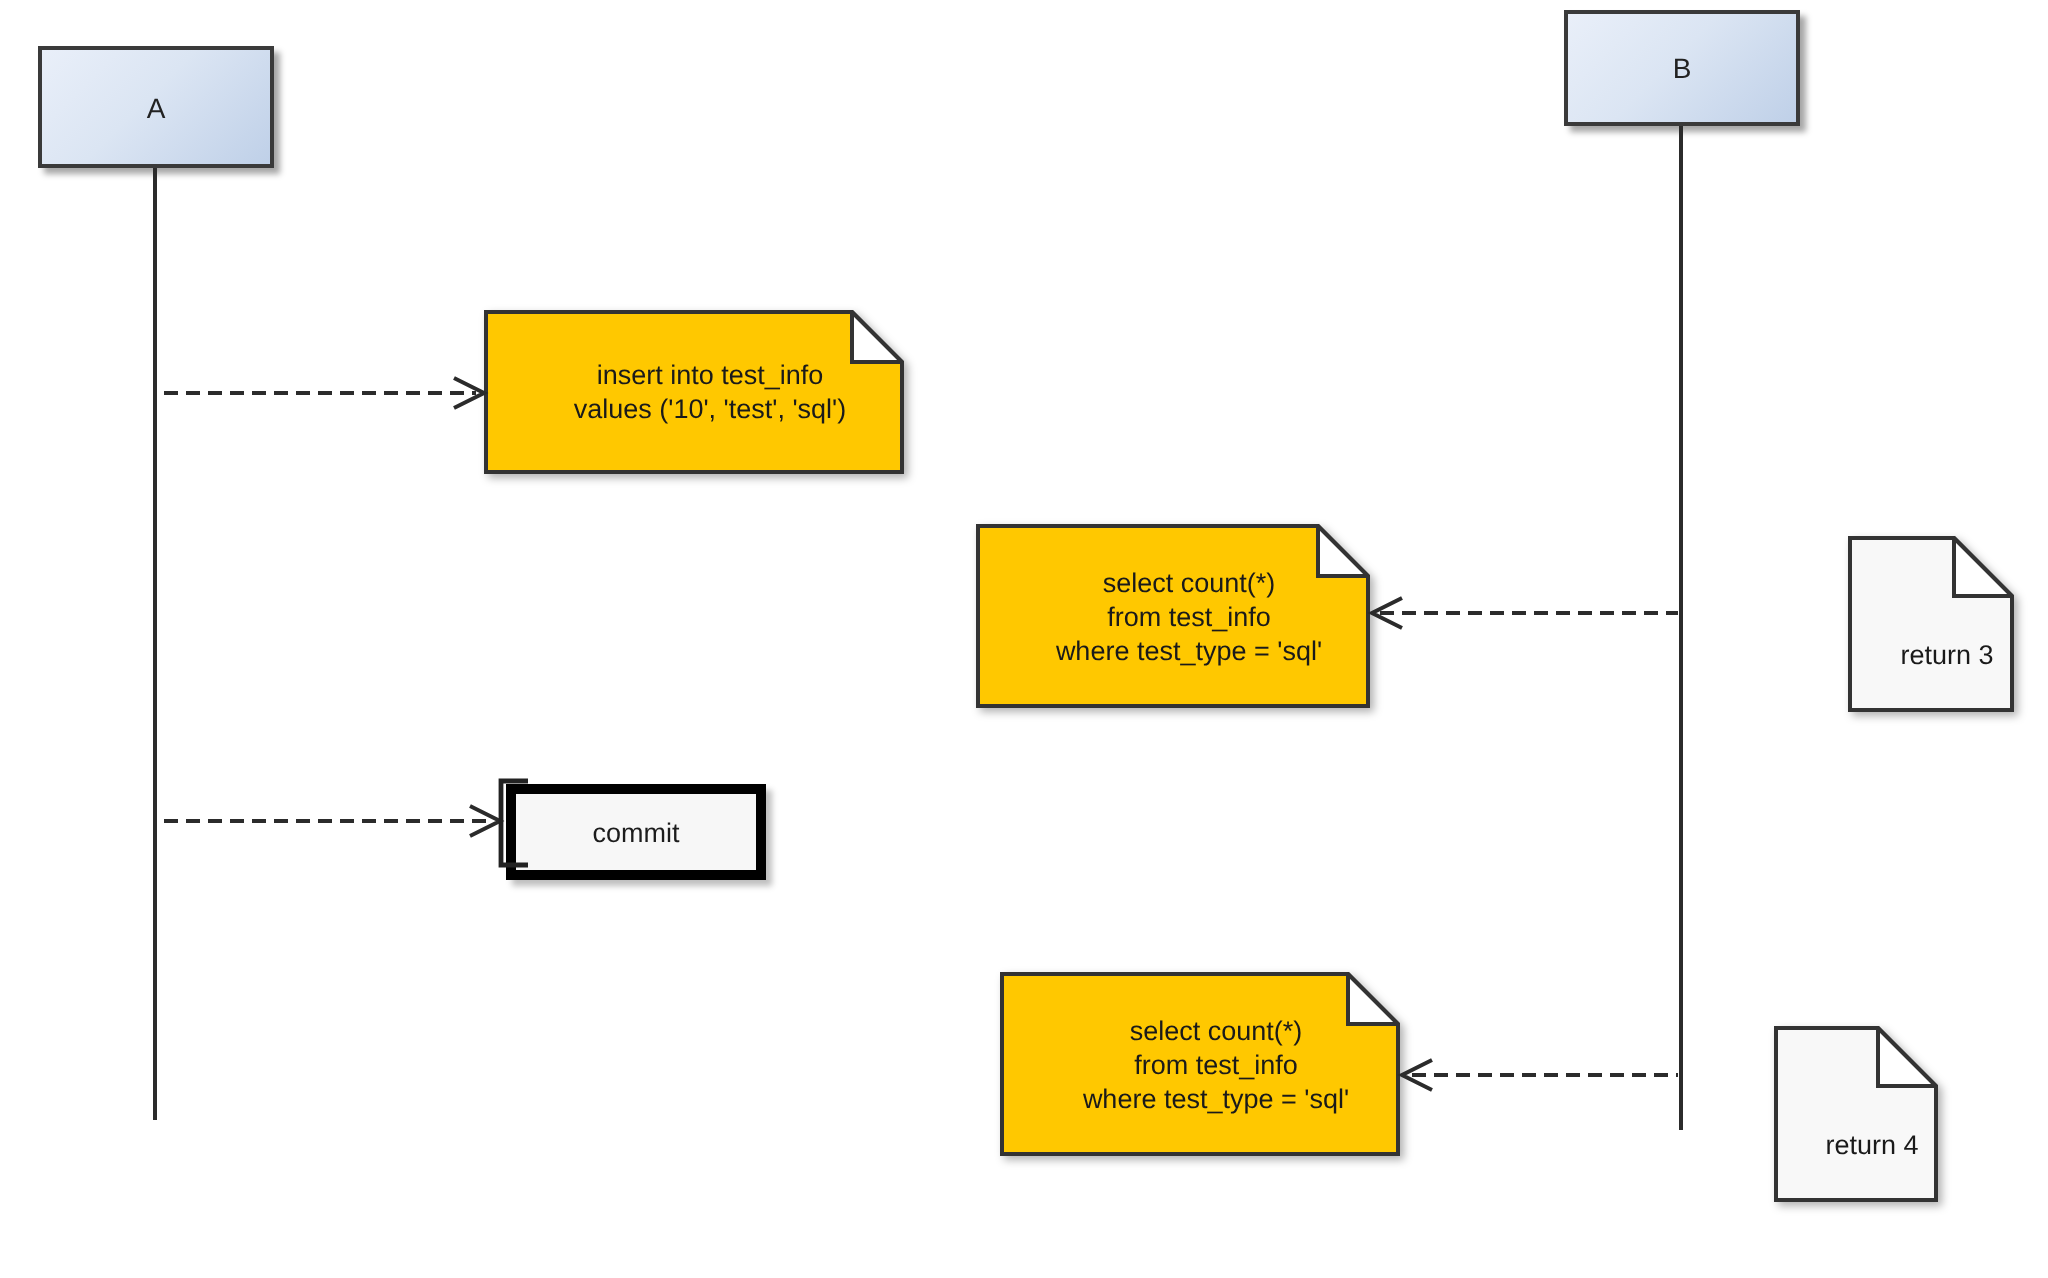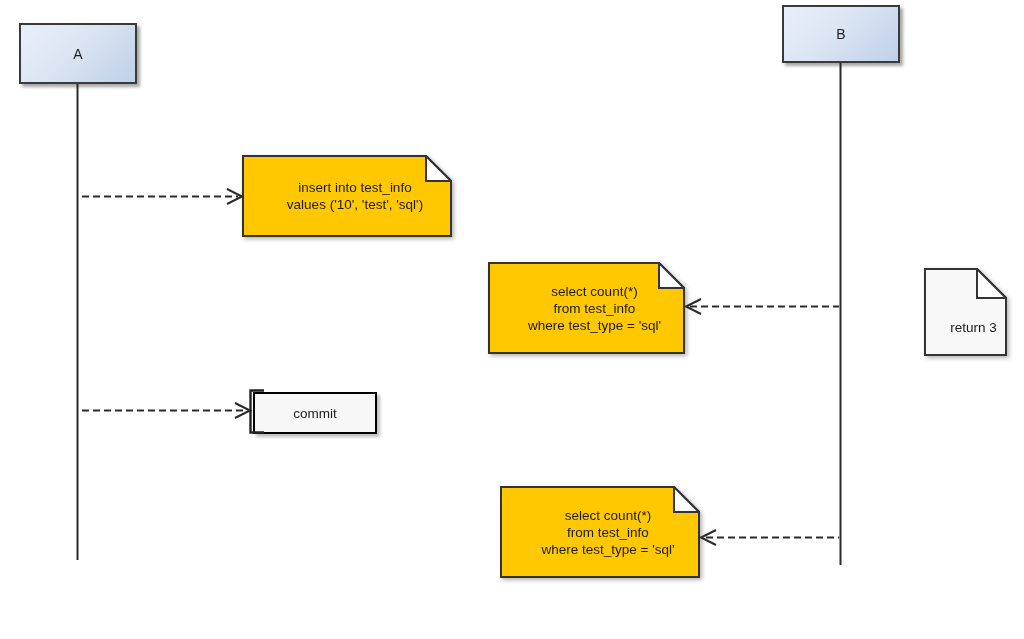--- a/index.html
+++ b/index.html
@@ -63,21 +63,21 @@
   .note-text.bottom {
     align-items: flex-end;
     padding-bottom: 20px;
     box-sizing: border-box;
   }
   .commit-box {
     position: absolute;
     left: 253px; top: 392px;
     width: 120px; height: 38px;
     background: #f7f7f7;
-    border: 2px solid #000000;
+    border: 5px solid #000000;
     box-shadow: 3px 3px 3px rgba(0,0,0,0.25);
     display: flex;
     align-items: center;
     justify-content: center;
     font-size: 13.5px;
     z-index: 2;
   }
 </style>
 </head>
 <body>
@@ -140,18 +140,25 @@
   </div>
 
   <div class="note" style="left:885px; top:268px; width:83px; height:88px;margin-left:39px;">
     <svg width="83" height="88" viewBox="0 0 83 88">
       <polygon points="1,1 53,1 82,30 82,87 1,87" fill="#f8f8f8" stroke="#333333" stroke-width="2"></polygon>
       <polygon points="53,1 82,30 53,30" fill="#ffffff" stroke="#333333" stroke-width="2"></polygon>
     </svg>
     <div class="note-text bottom">return 3</div>
   </div>
 
+  <div class="note" style="left:887px; top:513px; width:82px; height:88px;">
+    <svg width="82" height="88" viewBox="0 0 82 88">
+      <polygon points="1,1 52,1 81,30 81,87 1,87" fill="#f8f8f8" stroke="#333333" stroke-width="2"></polygon>
+      <polygon points="52,1 81,30 52,30" fill="#ffffff" stroke="#333333" stroke-width="2"></polygon>
+    </svg>
+    <div class="note-text bottom">return 4</div>
+  </div>
 
   <div class="commit-box">
     <span>commit</span>
   </div>
 
 </div>
 
 </body></html>

